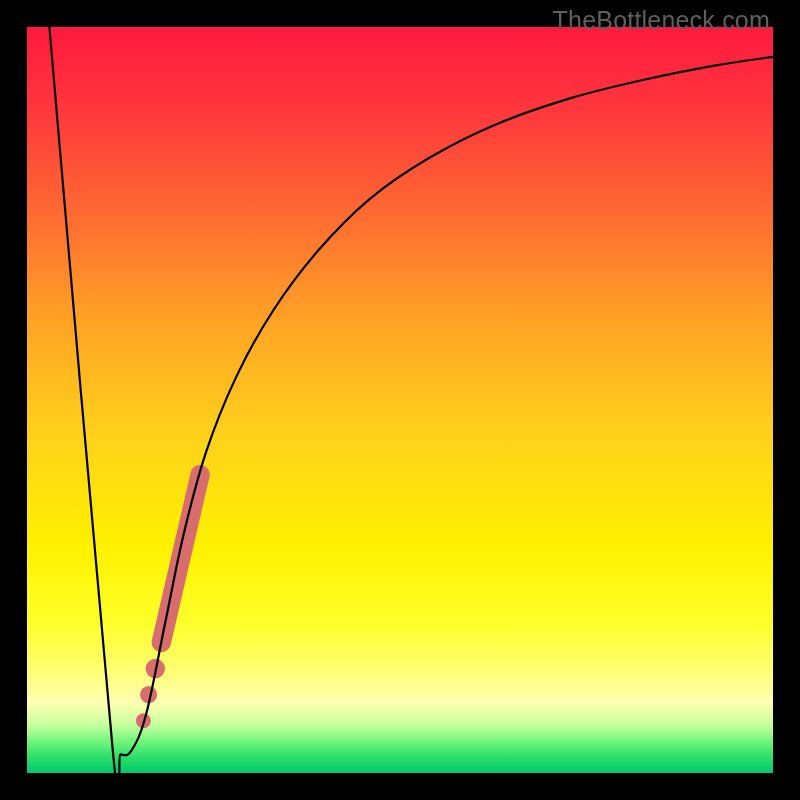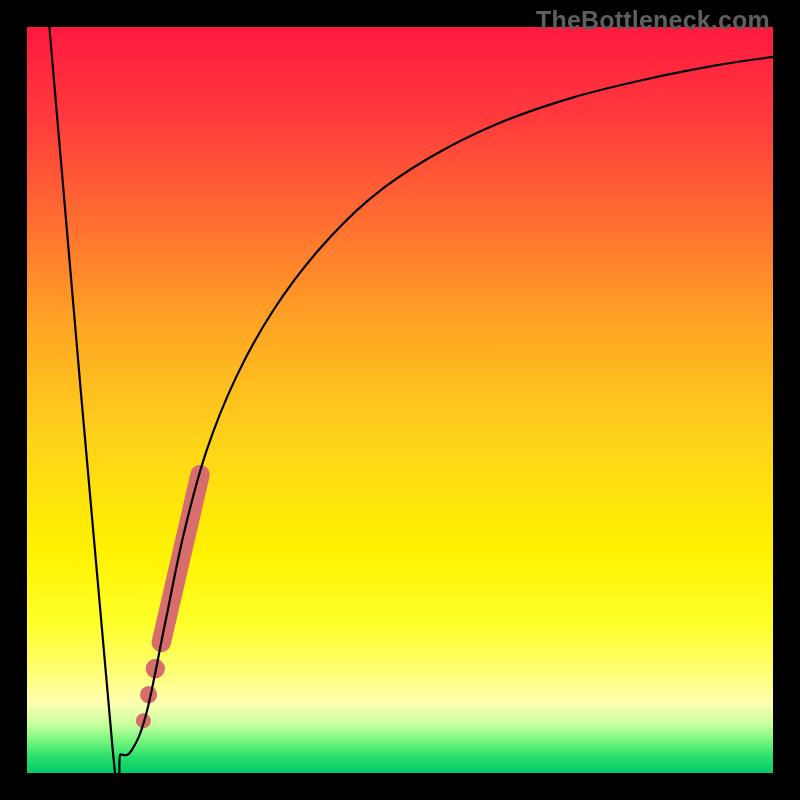--- a/index.html
+++ b/index.html
@@ -25,21 +25,21 @@
     width: 746px;
     height: 746px;
     overflow: hidden;
   }
   .watermark {
     position: absolute;
     top: 6px;
     right: 30px;
     color: #5f5f5f;
     font-size: 25px;
-    font-weight: 700;
+    font-weight: 400;
     letter-spacing: 0.2px;
     z-index: 20;
   }
   svg { display: block; }
 </style>
 </head>
 <body>
 
 <div class="frame">
   <div class="watermark">TheBottleneck.com</div>

